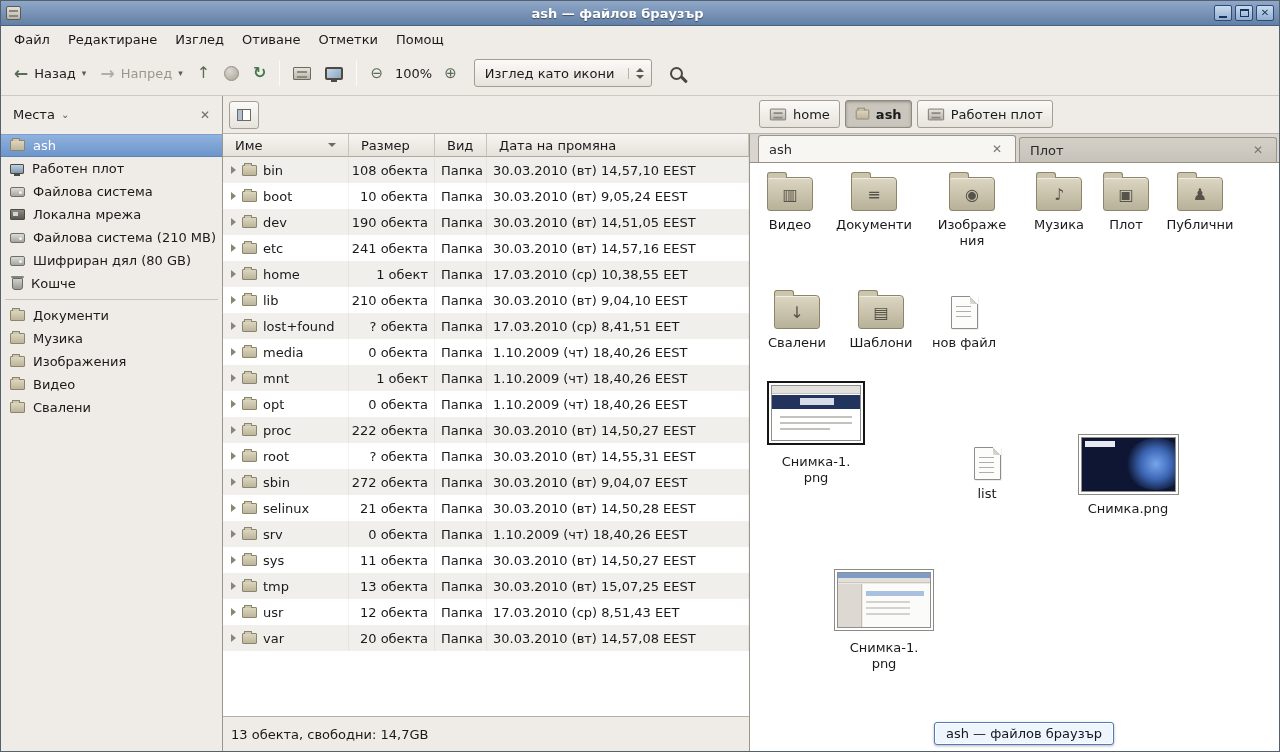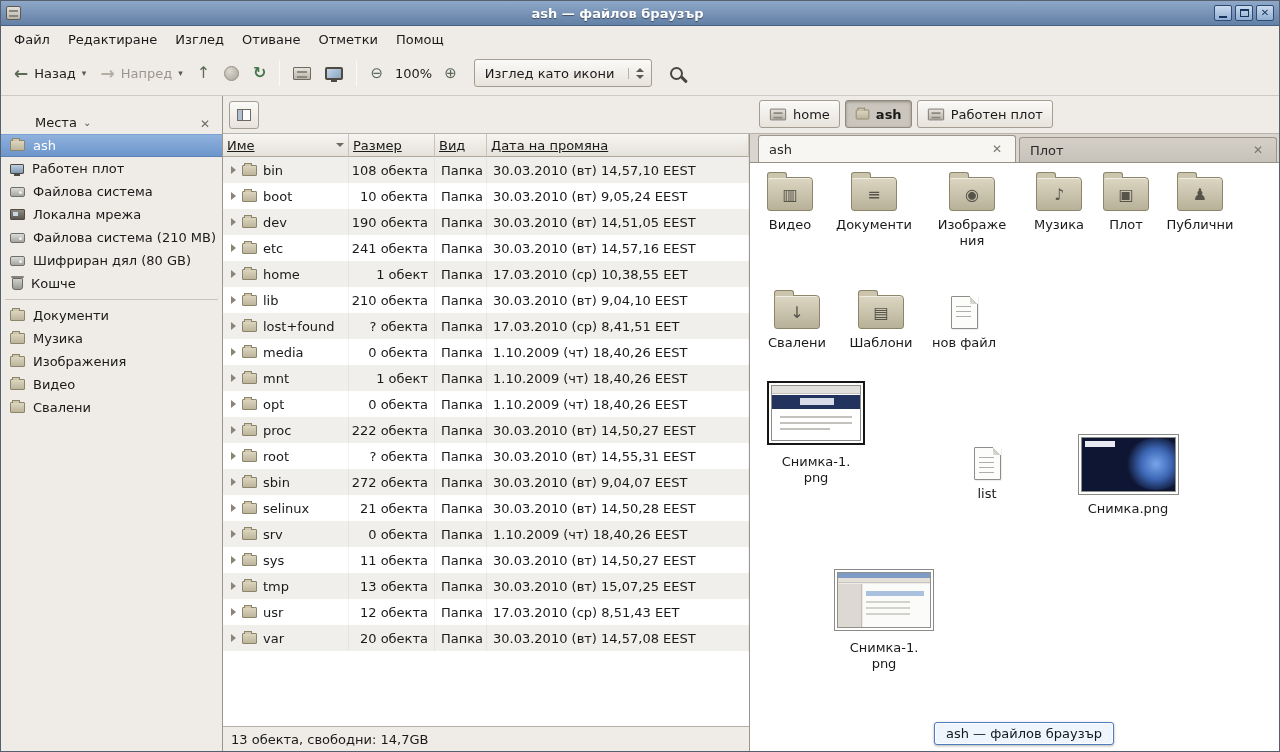--- a/index.html
+++ b/index.html
@@ -57,21 +57,21 @@
   .drawer-icon::after{content:"";position:absolute;left:3px;right:3px;top:8px;height:2px;background:#8D897F;}
   .monitor-icon{width:18px;height:13px;border:2px solid #4E4A42;border-radius:2px;position:relative;display:block;
     background:linear-gradient(135deg,#C4D6E9,#8CA6C2);}
   .monitor-icon::after{content:"";position:absolute;left:4px;right:4px;bottom:-4px;height:2px;background:#4E4A42;}
 
   
   .content{position:absolute;top:94px;bottom:0;left:0;right:0;display:flex;border-top:1px solid #CFCAC1;}
 
   
   .sidebar{width:222px;background:#EFECE7;border-right:1px solid #9B958B;display:flex;flex-direction:column;}
-  .side-header{height:37px;display:flex;align-items:flex-end;padding:0 7px;margin-left:22px;}
+  .side-header{height:37px;display:flex;align-items:center;padding:0 7px;}
   .side-title-combo{display:flex;align-items:center;gap:6px;padding:3px 5px;}
   .caret-sm{font-size:10px;color:#5E5A52;}
   .side-close{margin-left:auto;color:#6E6A62;font-size:12px;padding:2px 5px;}
   .side-list{flex:1;padding-top:1px;}
   .side-item{height:23px;display:flex;align-items:center;gap:8px;padding:0 9px;white-space:nowrap;overflow:hidden;}
   .side-item.selected{background:linear-gradient(#8FB2DE,#6C95CB);color:#fff;
     border-top:1px solid #7AA0D2;border-bottom:1px solid #5C83B4;}
   .side-sep{height:1px;background:#C8C3BA;margin:4px 4px;}
 
   
@@ -104,33 +104,33 @@
     background:linear-gradient(#FBFAF8,#E7E3DC);border:1px solid #A39D92;border-radius:3px;font-size:13px;
     font-family:inherit;color:#1a1a1a;}
   .crumb .i-folder,.crumb .drawer-icon{transform:scale(.9);}
   .crumb.pressed{background:#CBC6BD;box-shadow:inset 0 1px 3px rgba(0,0,0,.3);font-weight:bold;border-color:#8F897E;}
 
   .panes{flex:1;display:flex;border-top:1px solid #B9B4AB;min-height:0;}
 
   
   .list-pane{width:527px;background:#fff;border-right:1px solid #9B958B;display:flex;flex-direction:column;min-height:0;}
   .thead{display:grid;grid-template-columns:126px 86px 52px 1fr;height:23px;flex:0 0 auto;}
-  .th{display:flex;align-items:center;padding:0 4px;background:linear-gradient(#F7F5F2,#E5E1DA);
-    border-right:1px solid #C9C4BA;border-bottom:1px solid #AFA99E;overflow:hidden;white-space:nowrap;text-decoration:underline;}
+  .th{display:flex;align-items:center;padding:0 12px;background:linear-gradient(#F7F5F2,#E5E1DA);
+    border-right:1px solid #C9C4BA;border-bottom:1px solid #AFA99E;overflow:hidden;white-space:nowrap;}
   .th.hname{justify-content:space-between;}
   .sort{width:0;height:0;border-left:4px solid transparent;border-right:4px solid transparent;border-top:4px solid #6E6A61;}
   .tbody{flex:1;overflow:hidden;background:#fff;}
   .row{display:grid;grid-template-columns:126px 86px 52px 1fr;height:26px;align-items:center;}
   .row:nth-child(odd){background:#F0EFEB;}
   .c{padding:0 6px;overflow:hidden;white-space:nowrap;height:100%;display:flex;align-items:center;
     border-right:1px solid rgba(0,0,0,0.045);}
   .cn{gap:6px;padding-left:8px;}
   .cs{justify-content:flex-end;}
   .exp{width:0;height:0;border-left:5px solid #8A8578;border-top:4px solid transparent;border-bottom:4px solid transparent;flex:0 0 auto;}
-  .statusbar{height:25px;flex:0 0 auto;border-top:1px solid #B5AFA5;background:#EFECE7;
+  .statusbar{height:35px;flex:0 0 auto;border-top:1px solid #B5AFA5;background:#EFECE7;
     display:flex;align-items:center;padding:0 8px;}
 
   
   .icon-pane{flex:1;display:flex;flex-direction:column;background:#fff;min-height:0;}
   .tabbar{height:29px;flex:0 0 auto;background:#DAD6CF;border-bottom:1px solid #978F82;
     display:flex;align-items:stretch;padding:0 2px 0 8px;gap:3px;}
   .tab{flex:1;display:flex;align-items:center;padding:0 10px;margin-top:3px;
     background:linear-gradient(#D4D0C8,#C7C2B9);border:1px solid #9A948A;border-bottom:none;
     border-radius:3px 3px 0 0;color:#2A2A2A;}
   .tab.active{background:#F7F6F3;margin-top:1px;}

